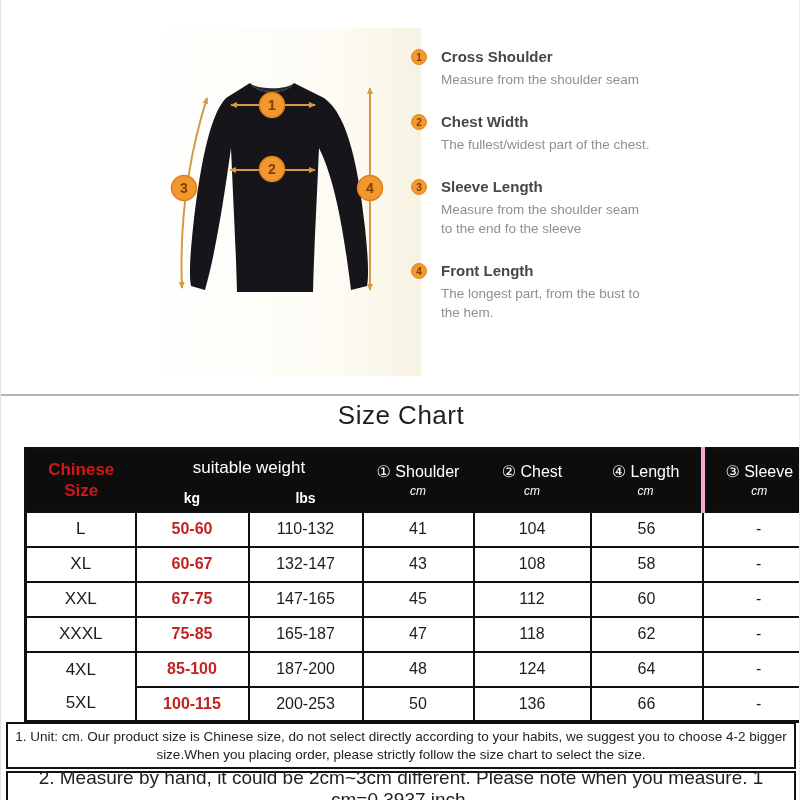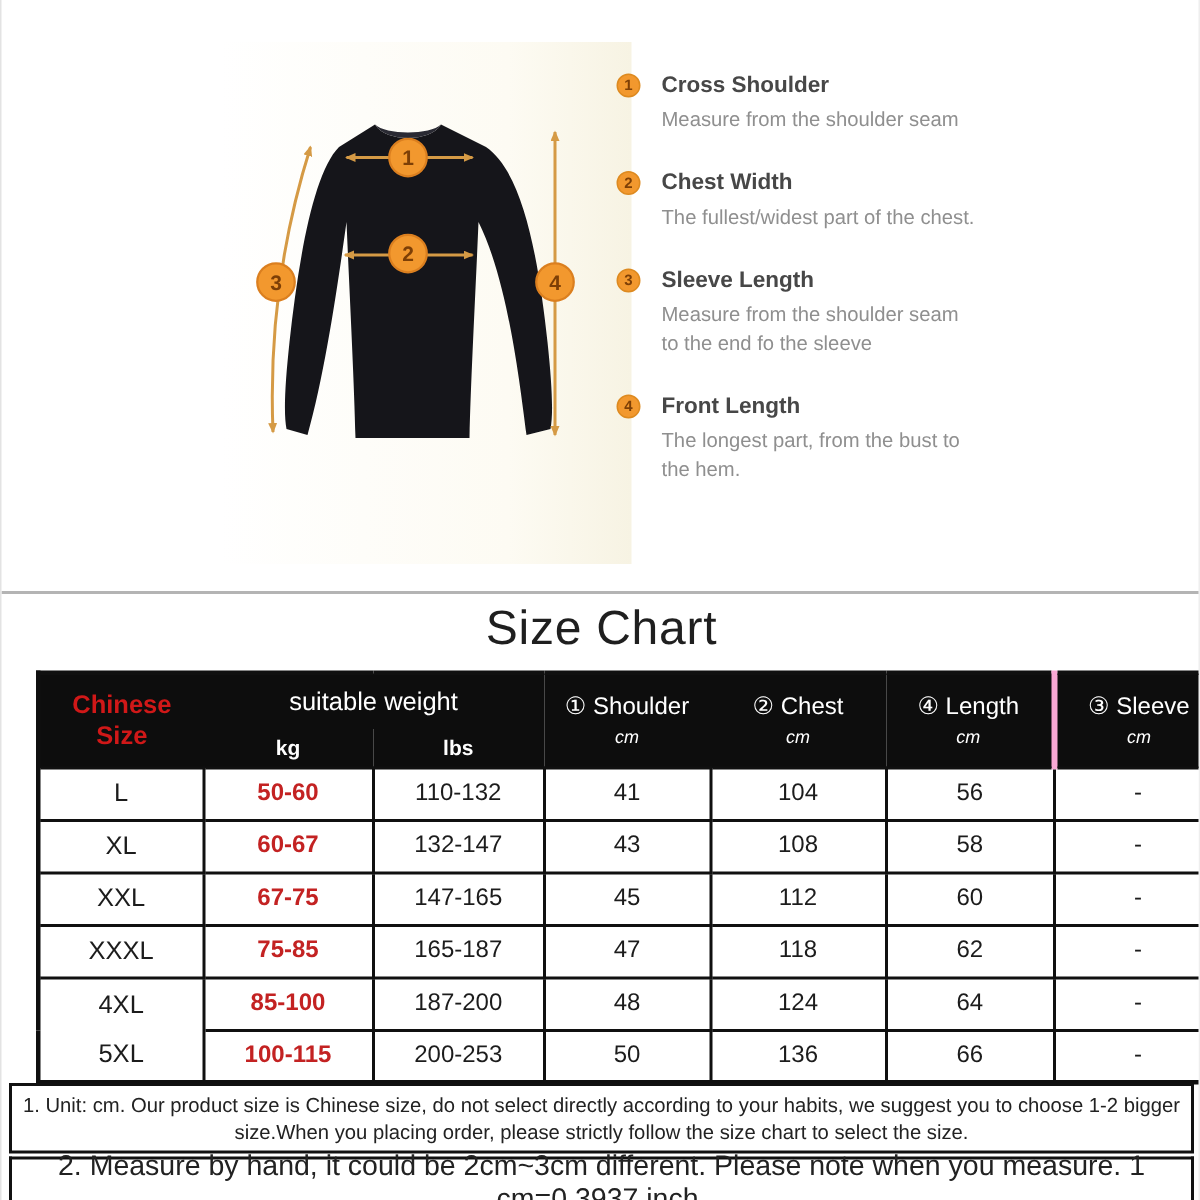--- a/index.html
+++ b/index.html
@@ -22,21 +22,21 @@
     font-size:10px; font-weight:bold; display:flex; align-items:center;
     justify-content:center; margin-right:14px; margin-top:1px;
   }
   .measure-title { font-size:15px; font-weight:bold; color:#474747; margin-bottom:5px; }
   .measure-desc { font-size:13.5px; color:#8f8f8f; line-height:19px; max-width:224px; }
 
   
   .section-divider { position:absolute; top:394px; left:0; width:800px; height:2px; background:#b4b4b4; }
   .chart-title {
     position:absolute; top:400px; left:0; width:800px; text-align:center;
-    font-size:32px; color:#1f1f1f; letter-spacing:0.5px;
+    font-size:26px; color:#1f1f1f; letter-spacing:0.5px;
   }
 
   
   table.size-table {
     position:absolute; top:447px; left:23px; width:790px;
     border-collapse:collapse; table-layout:fixed;
     border:3px solid #101010; font-family:"Liberation Sans", sans-serif;
   }
   table.size-table th, table.size-table td { text-align:center; vertical-align:middle; padding:0; }
   thead th { background:#0d0d0d; color:#ffffff; border:0; font-weight:normal; }
@@ -243,19 +243,19 @@
         <td>200-253</td>
         <td>50</td>
         <td>136</td>
         <td>66</td>
         <td>-</td>
       </tr>
     </tbody>
   </table>
 
   <div class="note-box note-1">
-    <div class="note-text">1. Unit: cm. Our product size is Chinese size, do not select directly according to your habits, we suggest you to choose 1-2 bigger size.When you placing order, please strictly follow the size chart to select the size.</div>
+    <div class="note-text">1. Unit: cm. Our product size is Chinese size, do not select directly according to your habits, we suggest you to choose 4-2 bigger size.When you placing order, please strictly follow the size chart to select the size.</div>
   </div>
   <div class="note-box note-2">
     <div class="note-text">2. Measure by hand, it could be 2cm~3cm different. Please note when you measure. 1 cm=0.3937 inch.</div>
   </div>
 
 </div>
 
 </body></html>

